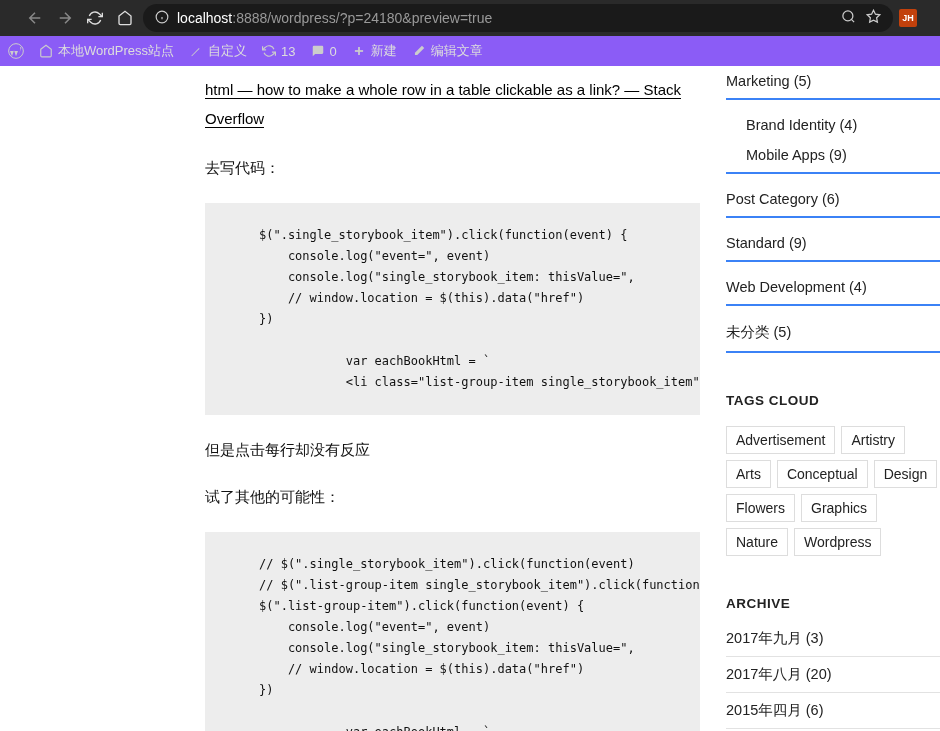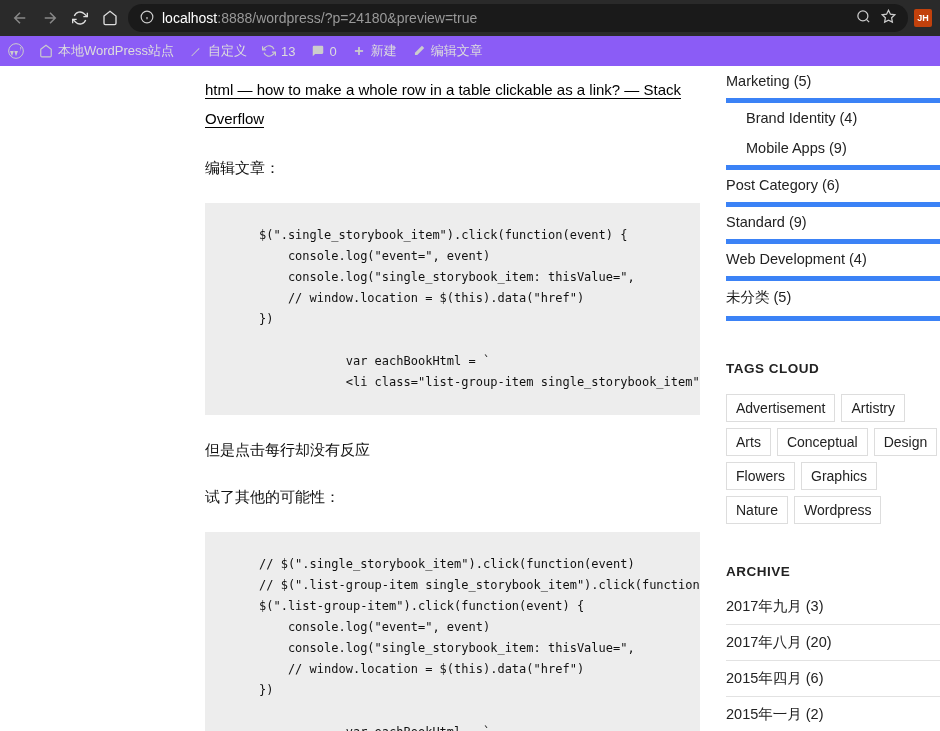--- a/index.html
+++ b/index.html
@@ -1,19 +1,19 @@
 <!DOCTYPE html>
 <html><head>
 <meta charset="utf-8">
 <style>
   * { margin: 0; padding: 0; box-sizing: border-box; }
   body { font-family: -apple-system, BlinkMacSystemFont, "Segoe UI", Arial, sans-serif; background: #fff; color: #111; width: 940px; overflow: hidden; }
   
   
-  .browser-bar { display: flex; align-items: center; background: #2a2a2a; height: 36px; padding: 0 8px; gap: 6px; }
+  .browser-bar { display: flex; align-items: center; background: #2a2a2a; height: 36px; padding: 0 23px; gap: 6px; }
   .nav-btn { width: 24px; height: 24px; display: flex; align-items: center; justify-content: center; color: #888; cursor: pointer; }
   .nav-btn.enabled { color: #ddd; }
   .url-bar { flex: 1; display: flex; align-items: center; background: #1a1a1a; border-radius: 14px; height: 28px; padding: 0 12px; gap: 8px; color: #ccc; font-size: 14px; }
   .url-host { color: #fff; }
   .url-rest { color: #999; }
   .url-right { margin-left: auto; display: flex; gap: 10px; align-items: center; }
   .avatar { width: 18px; height: 18px; background: #c2410c; color: #fff; font-size: 9px; font-weight: bold; display: flex; align-items: center; justify-content: center; border-radius: 2px; }
   
   
   .wp-bar { display: flex; align-items: center; background: #8b5cf6; height: 30px; padding: 0 8px; gap: 14px; color: #ddd; font-size: 13px; }
@@ -31,21 +31,21 @@
   
   pre { background: #ededed; padding: 22px 20px 22px 54px; font-family: Menlo, Consolas, monospace; font-size: 12px; line-height: 1.75; overflow-x: auto; margin: 14px 0; white-space: pre; min-height: 50px;}
   pre::-webkit-scrollbar { height: 14px; }
   pre::-webkit-scrollbar-track { background: #f0f0f0; }
   pre::-webkit-scrollbar-thumb { background: #c4c4c4; border-radius: 0; }
   
   
   .cat-list { list-style: none; }
   .cat-list li { padding: 7px 0; border-bottom: none; font-size: 14.5px; }
   .cat-list li.child { padding-left: 20px; }
-  .cat-group { border-bottom: 5px solid #3b82f6; padding-bottom: 2px; margin-bottom: 0;}
+  .cat-group { border-bottom: 2px solid #3b82f6; padding-bottom: 2px; margin-bottom: 10px;}
   .cat-group:first-child { padding-top: 0; }
   
   .sidebar h4 { font-size: 13.5px; font-weight: 600; letter-spacing: 0.5px; margin: 40px 0 18px; }
   
   .tags { display: flex; flex-wrap: wrap; gap: 6px; }
   .tag { border: 1px solid #ddd; padding: 5px 9px; font-size: 14px; border-radius: 0; cursor: pointer; }
   
   .archive-list { list-style: none; }
   .archive-list li { padding: 8px 0; border-bottom: 1px solid #e2e2e2; font-size: 14.5px; }
   .archive-list li:first-child { padding-top: 0; }
@@ -153,21 +153,21 @@
         </svg>
       </span>
       <span>编辑文章</span>
     </span>
 </div>
 
 <div class="page">
   <div class="main">
     <div class="content-inner">
       <a href="#" class="ref-link">html — how to make a whole row in a table clickable as a link? — Stack Overflow</a>
-      <p>编辑文章：</p>
+      <p>去写代码：</p>
       <pre>$(".single_storybook_item").click(function(event) {
     console.log("event=", event)
     console.log("single_storybook_item: thisValue=",
     // window.location = $(this).data("href")
 })
 
             var eachBookHtml = `
             &lt;li class="list-group-item single_storybook_item" data-href="..."&gt;</pre>
       <p>但是点击每行却没有反应</p>
       <p>试了其他的可能性：</p>

